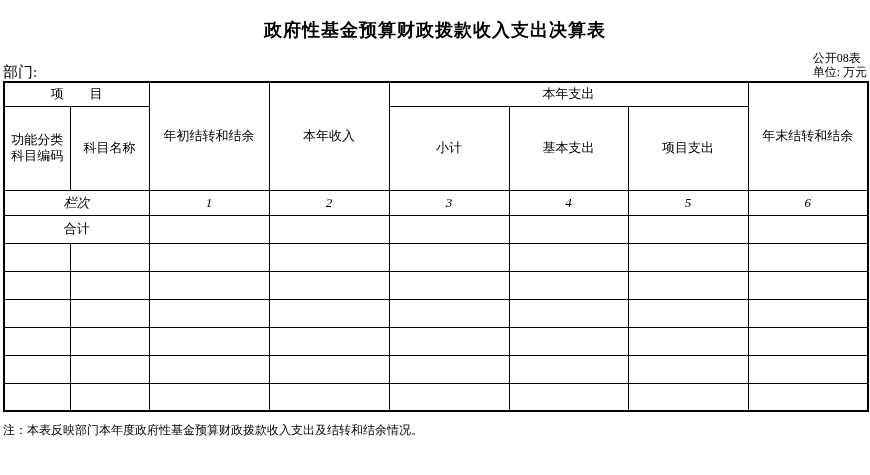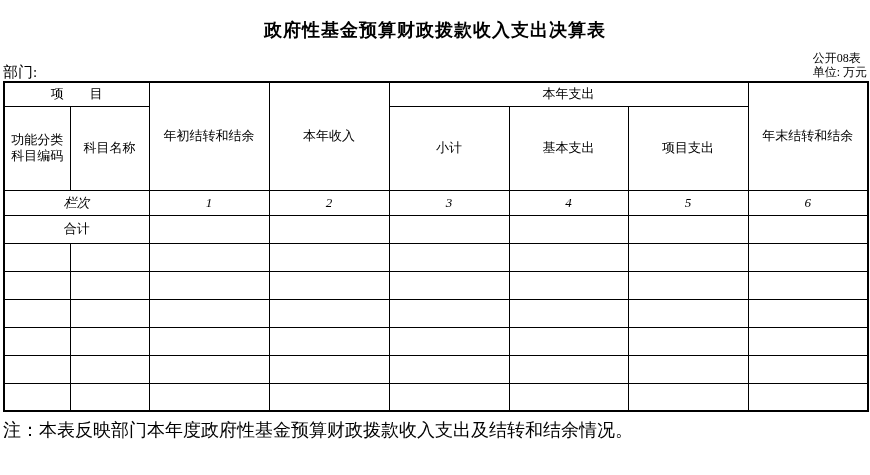--- a/index.html
+++ b/index.html
@@ -52,21 +52,21 @@
     overflow: hidden;
   }
   tr.row-h1 { height: 24px; }
   tr.row-h2 { height: 84px; }
   tr.row-lanci { height: 25px; font-style: italic; }
   tr.row-total { height: 28px; }
   tr.row-blank { height: 28px; }
   .prewrap { white-space: pre-line; line-height: 16px; }
   .num { font-size: 12px; font-family: "Liberation Serif", "DejaVu Serif", serif; }
   .note {
-    font-size: 18px;
+    font-size: 12px;
     margin: 10px 0 12px 3px;
     line-height: 16px;
   }
 </style>
 </head>
 <body>
 
 <div class="page">
 
   <div class="title">政府性基金预算财政拨款收入支出决算表</div>

